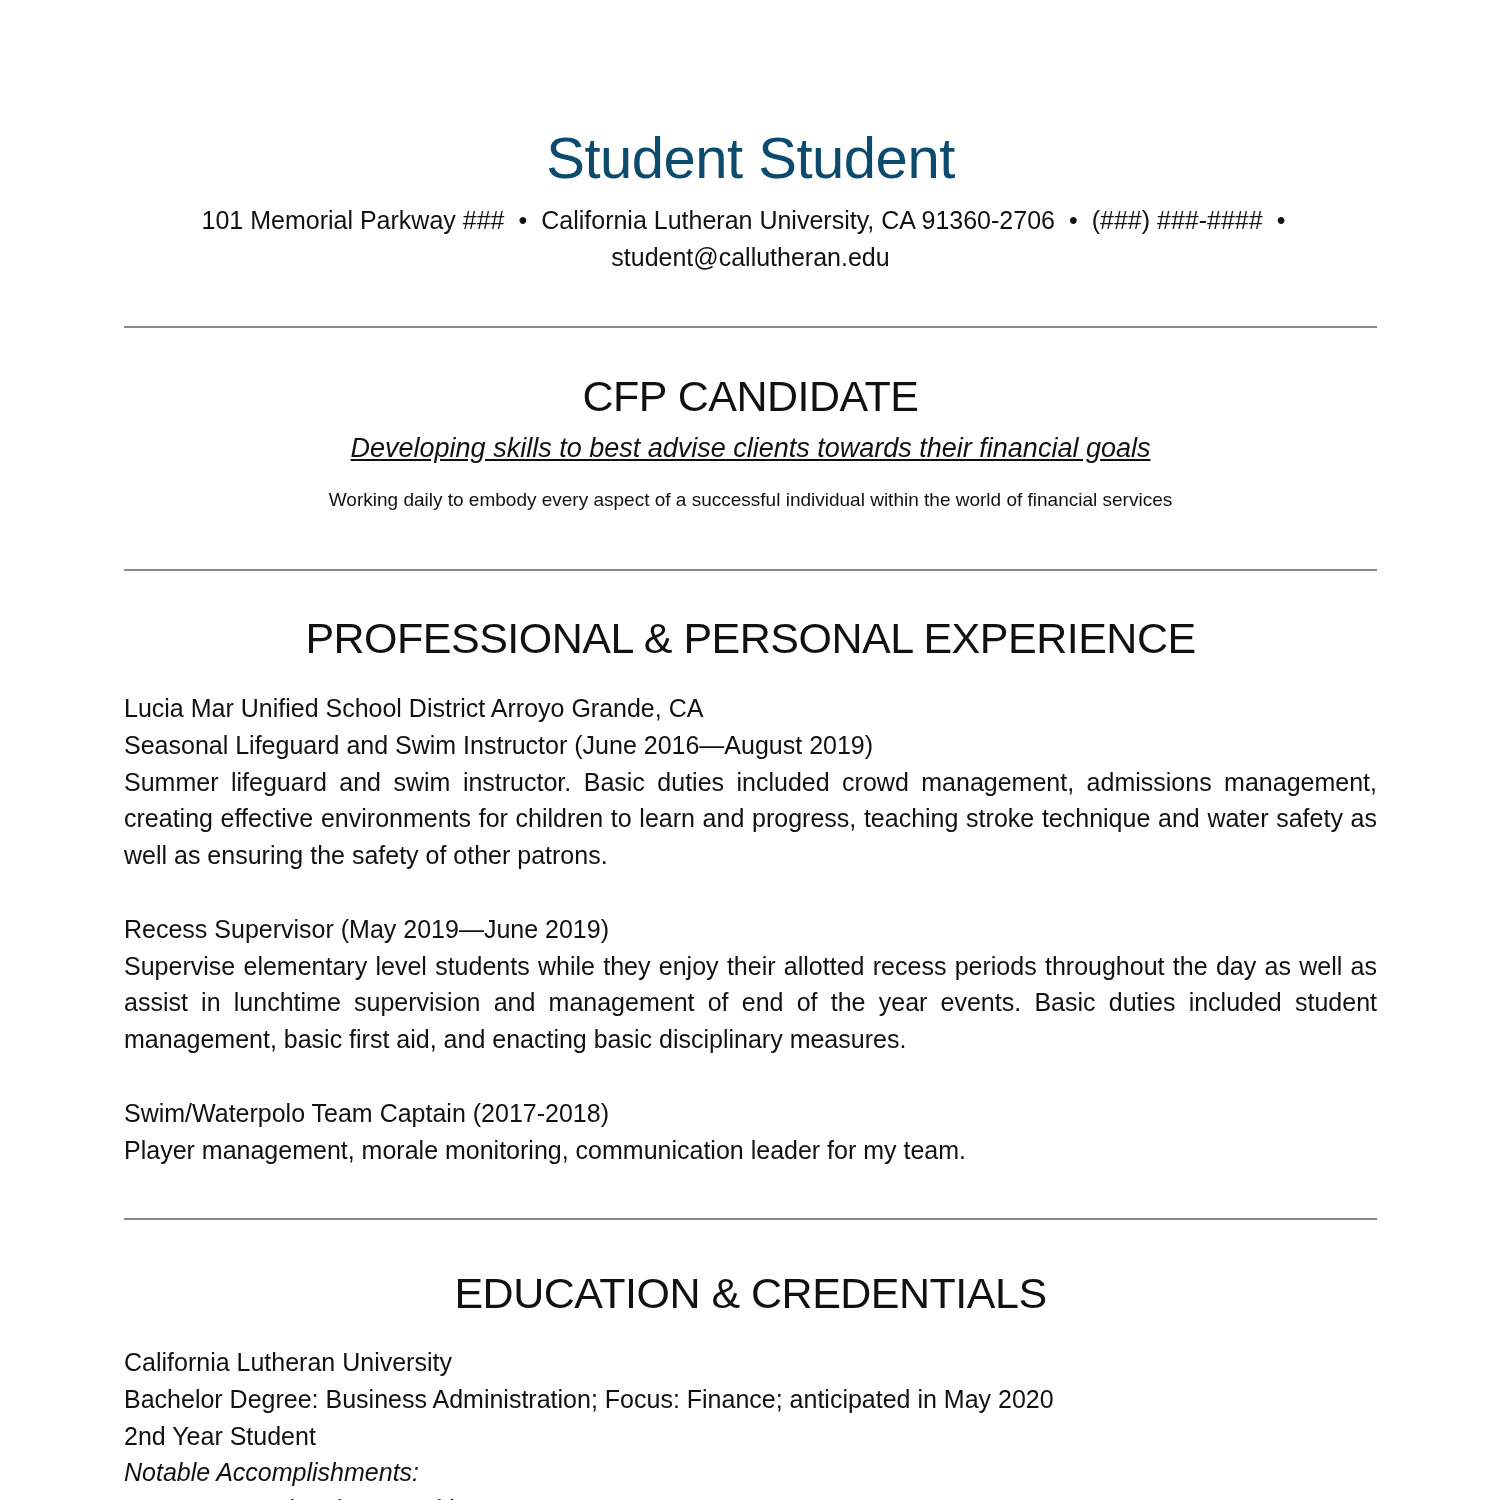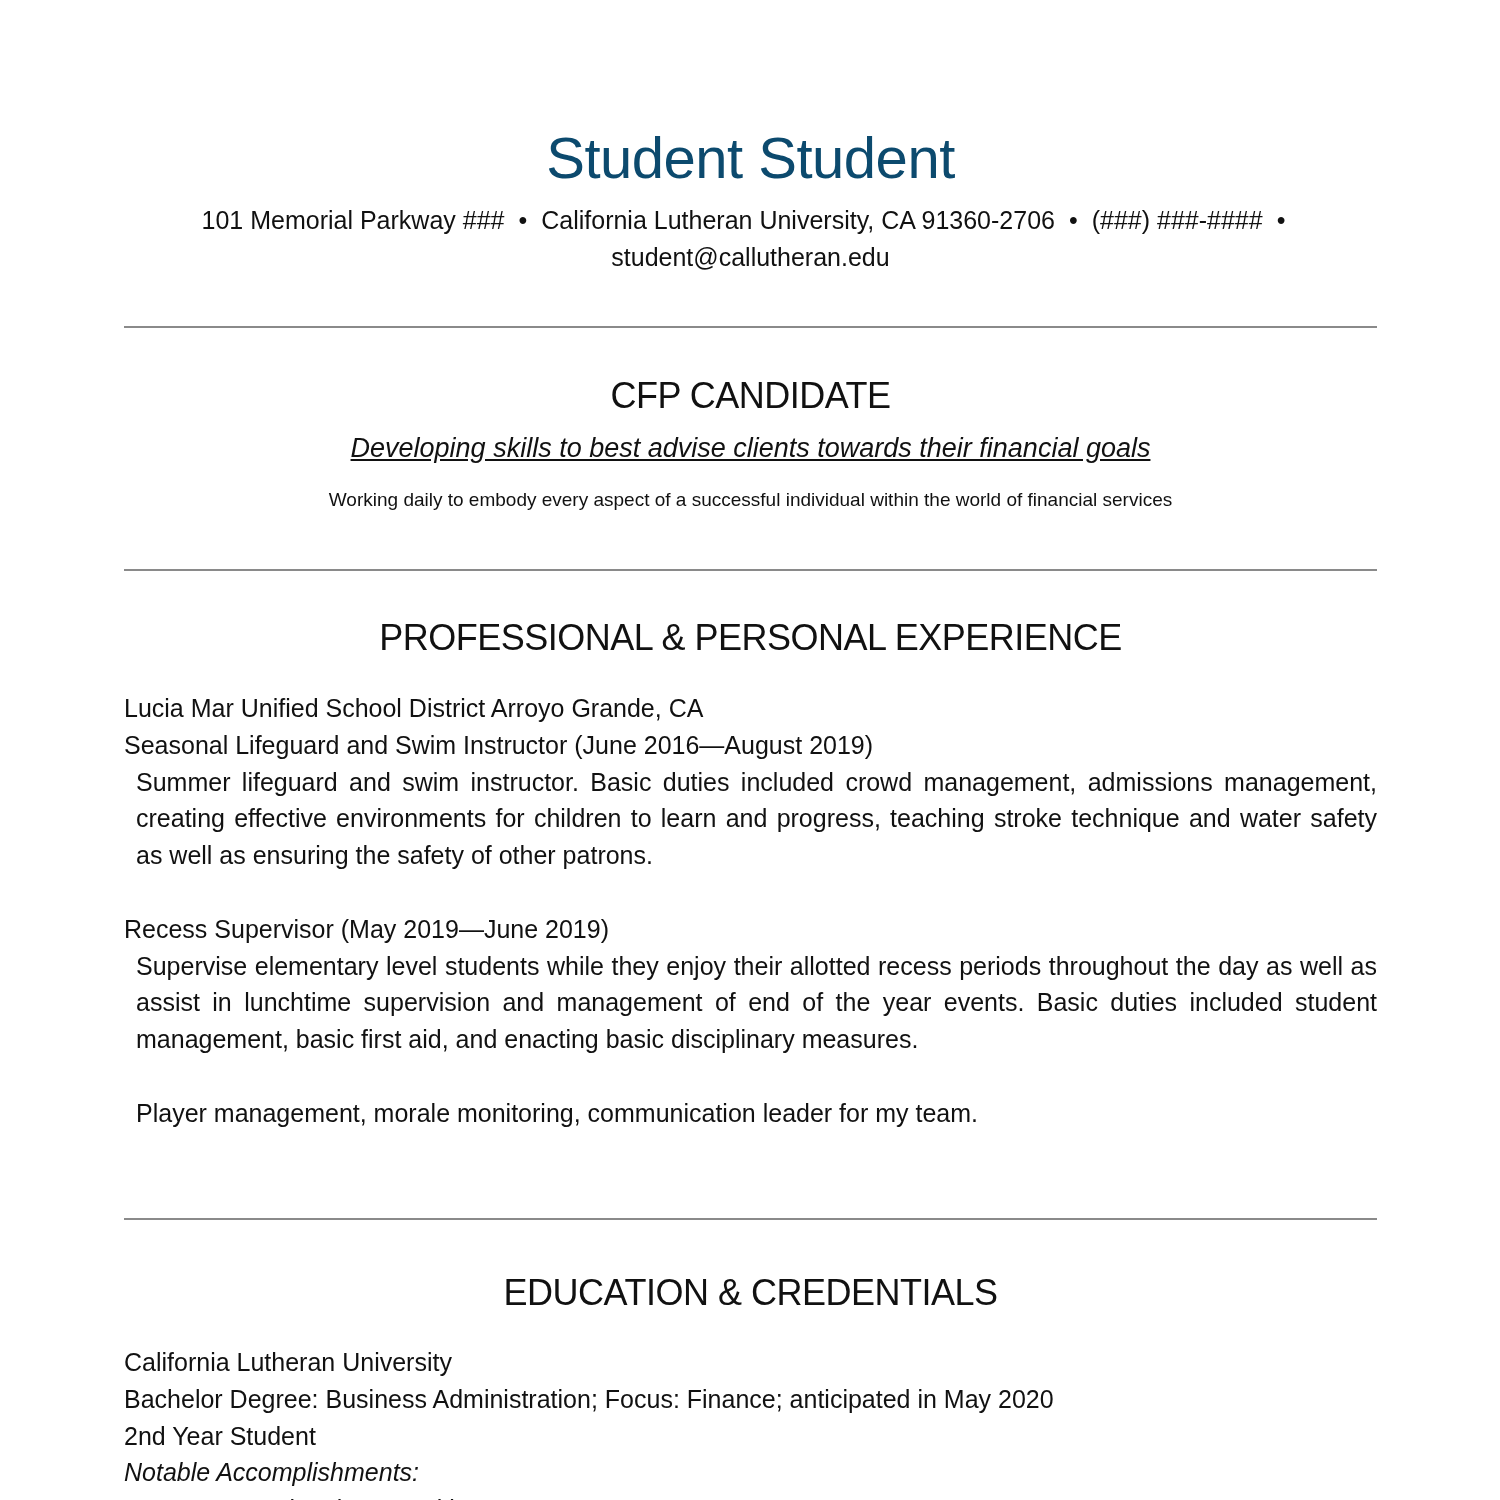--- a/index.html
+++ b/index.html
@@ -51,21 +51,21 @@
       left: 0;
       width: 1253px;
       height: 2px;
       background: #8a8a8a;
     }
     .section-title {
       position: absolute;
       left: 0;
       width: 1253px;
       text-align: center;
-      font-size: 36px;
+      font-size: 43px;
       font-weight: 300;
       letter-spacing: -0.5px;
       color: #111;
       line-height: 44px;
     }
     .tagline {
       position: absolute;
       left: 0;
       width: 1253px;
       text-align: center;
@@ -85,21 +85,20 @@
       position: absolute;
       left: 0;
       width: 1253px;
       font-size: 25px;
       line-height: 36.8px;
       color: #111;
     }
     .justify {
       text-align: justify;
       text-align-last: left;
-      margin-left: 12px;
     }
     .bold { font-weight: normal; }
     .italic { font-style: italic; }
     .bullet-line {
       padding-left: 70px;
       position: relative;
     }
     .bullet-line::before {
       content: "";
       position: absolute;
@@ -144,20 +143,24 @@
     <div style="height:36.8px;"></div>
 
     <div>
       <span class="bold">Recess Supervisor</span>
       <span>(May 2019—June 2019)</span>
     </div>
     <div class="justify">Supervise elementary level students while they enjoy their allotted recess periods throughout the day as well as assist in lunchtime supervision and management of end of the year events. Basic duties included student management, basic first aid, and enacting basic disciplinary measures.</div>
 
     <div style="height:36.8px;"></div>
 
+    <div>
+      <span class="bold">Swim/Waterpolo Team Captain</span>
+      <span>(2017-2018)</span>
+    </div>
     <div class="justify">Player management, morale monitoring, communication leader for my team.</div>
   </div>
 
   <div class="rule" style="top:1218px;"></div>
 
   <div class="section-title" style="top:1271px;">EDUCATION &amp; CREDENTIALS</div>
 
   <div class="body-text" style="top:1344px;">
     <div class="bold">California Lutheran University</div>
     <div>Bachelor Degree: Business Administration; Focus: Finance; anticipated in May 2020</div>

